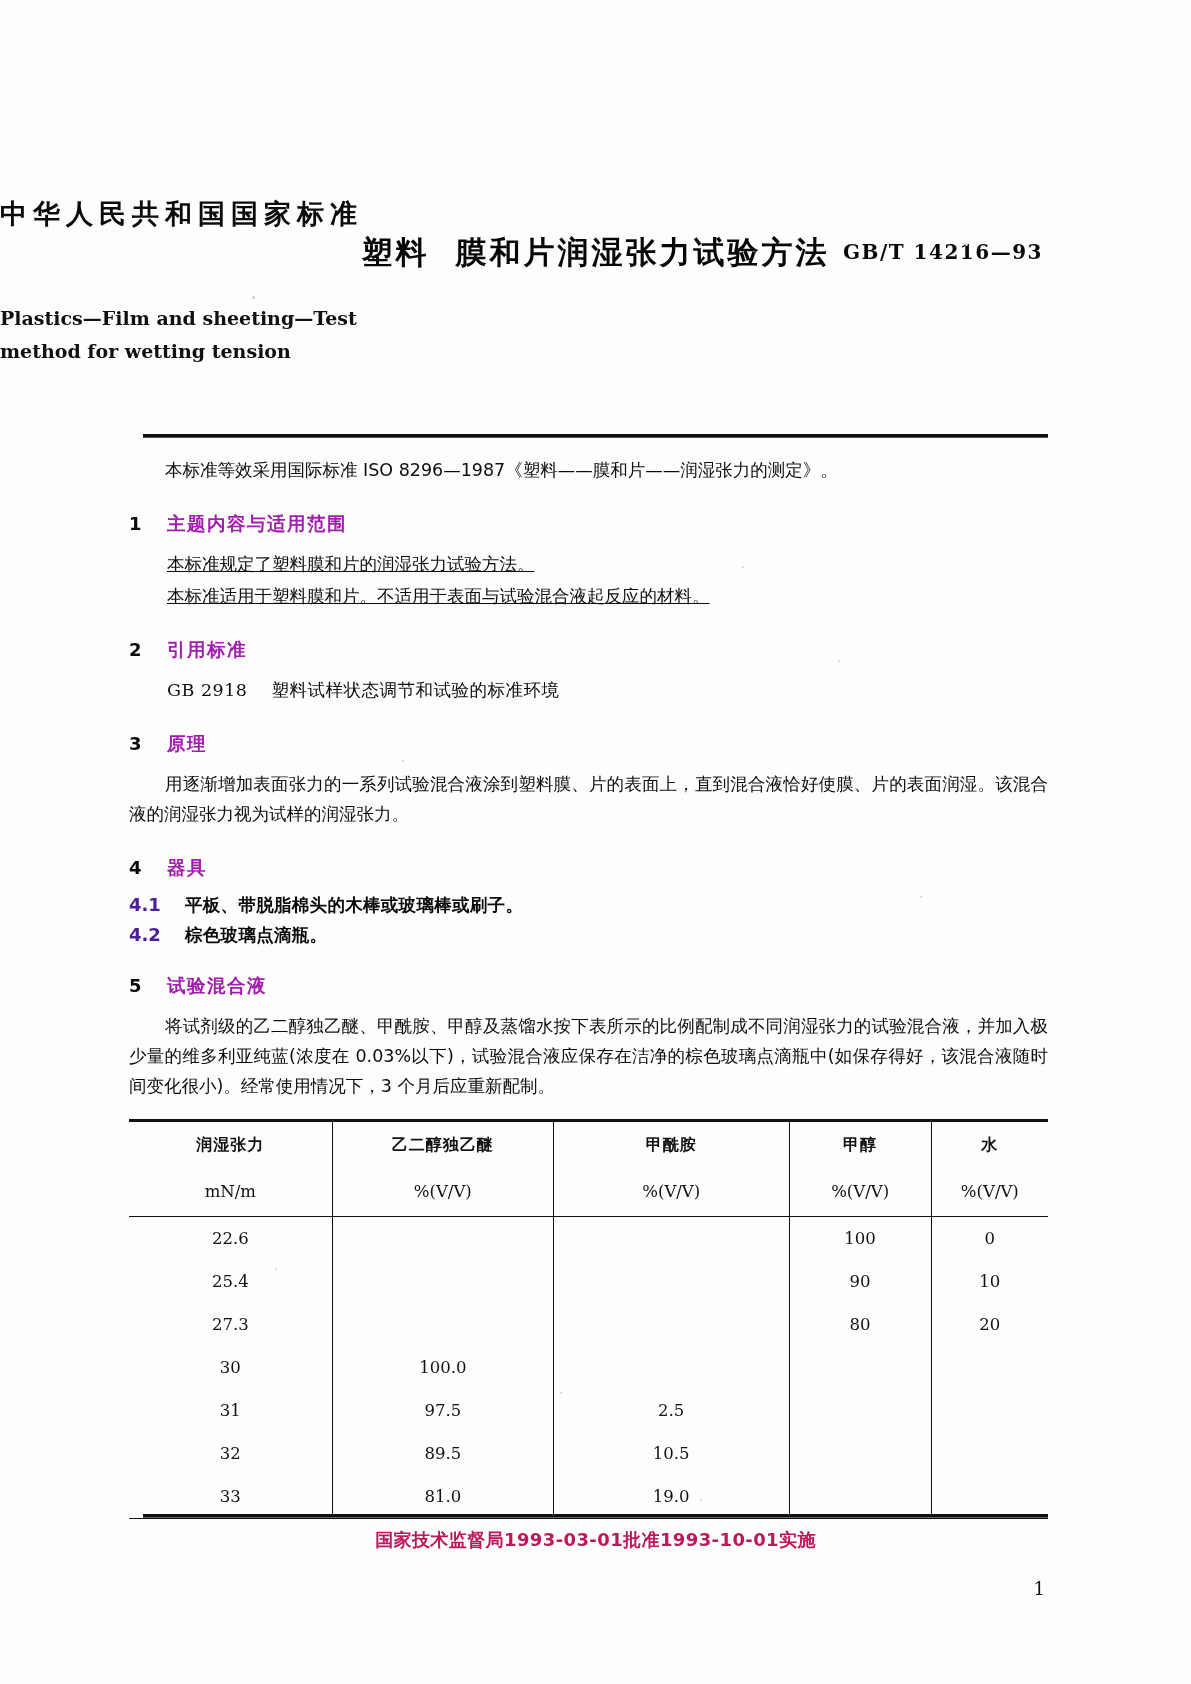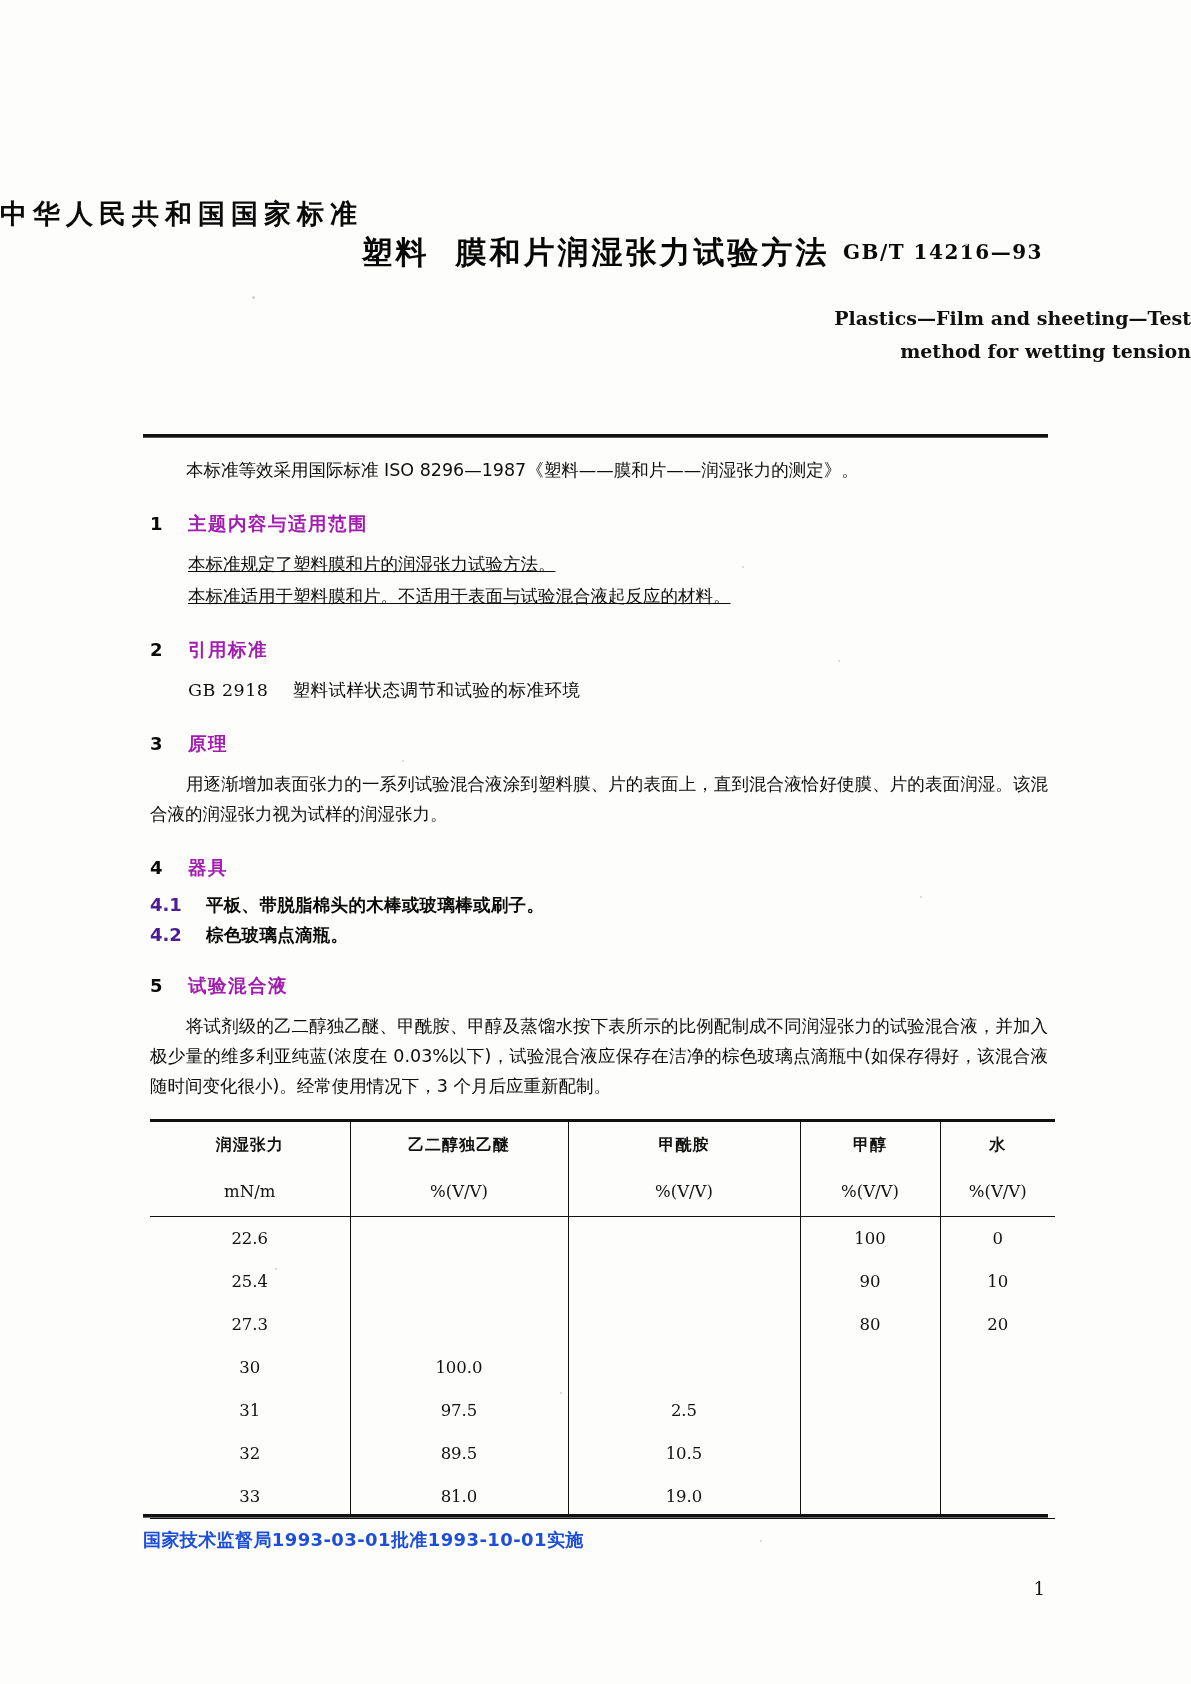--- a/index.html
+++ b/index.html
@@ -45,40 +45,40 @@
     right:148px;
     top:8px;
     font-family:"DejaVu Serif","Liberation Serif",serif;
     font-weight:bold;
     font-size:20px;
     letter-spacing:1.5px;
     color:#0a0a0a;
     white-space:nowrap;
   }
   .en-title{
-    text-align:right;
+    text-align:left;
     font-family:"DejaVu Serif","Liberation Serif",serif;
     font-weight:bold;
     font-size:19px;
     line-height:33px;
     margin-top:24px;
     color:#101010;
   }
 
   .rule-main{
     position:absolute;
     left:143px;right:143px;
     height:0;
     border-top:3px solid #111;
     border-bottom:1px solid #555;
   }
 
   .body-wrap{
     position:absolute;
-    left:150px;
+    left:129px;
     right:143px;
     top:455px;
   }
 
   .para{
     font-size:17.5px;
     line-height:30px;
     margin:0 0 2px 0;
     color:#0d0d0d;
     font-family:"DejaVu Sans","Liberation Sans",sans-serif;
@@ -185,26 +185,26 @@
     top:1514px;
     height:0;
     border-top:3px solid #111;
     border-bottom:1px solid #666;
   }
   .footer{
     position:absolute;
     left:143px;right:143px;
     top:1528px;
     display:flex;
-    justify-content:flex-start;
+    justify-content:center;
     align-items:baseline;
     font-size:18px;
     font-weight:bold;
     letter-spacing:0.4px;
-    color:#1d4ed8;
+    color:#be185d;
   }
   .pageno{
     position:absolute;
     right:146px;
     top:1578px;
     font-family:"DejaVu Serif","Liberation Serif",serif;
     font-size:18px;
     color:#111;
   }
 </style>

